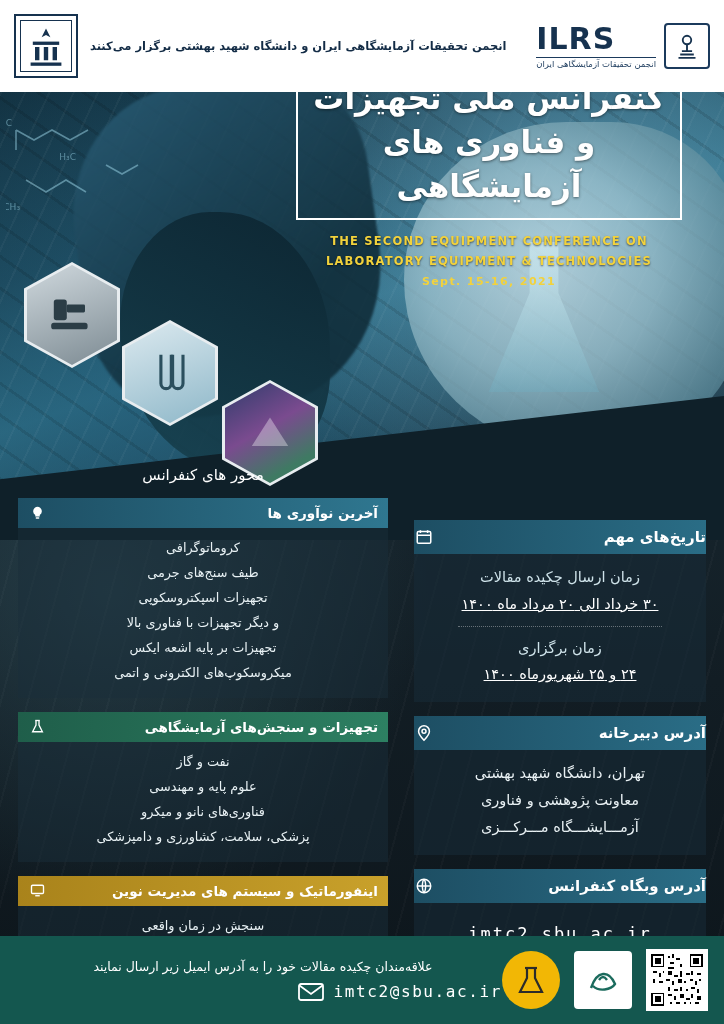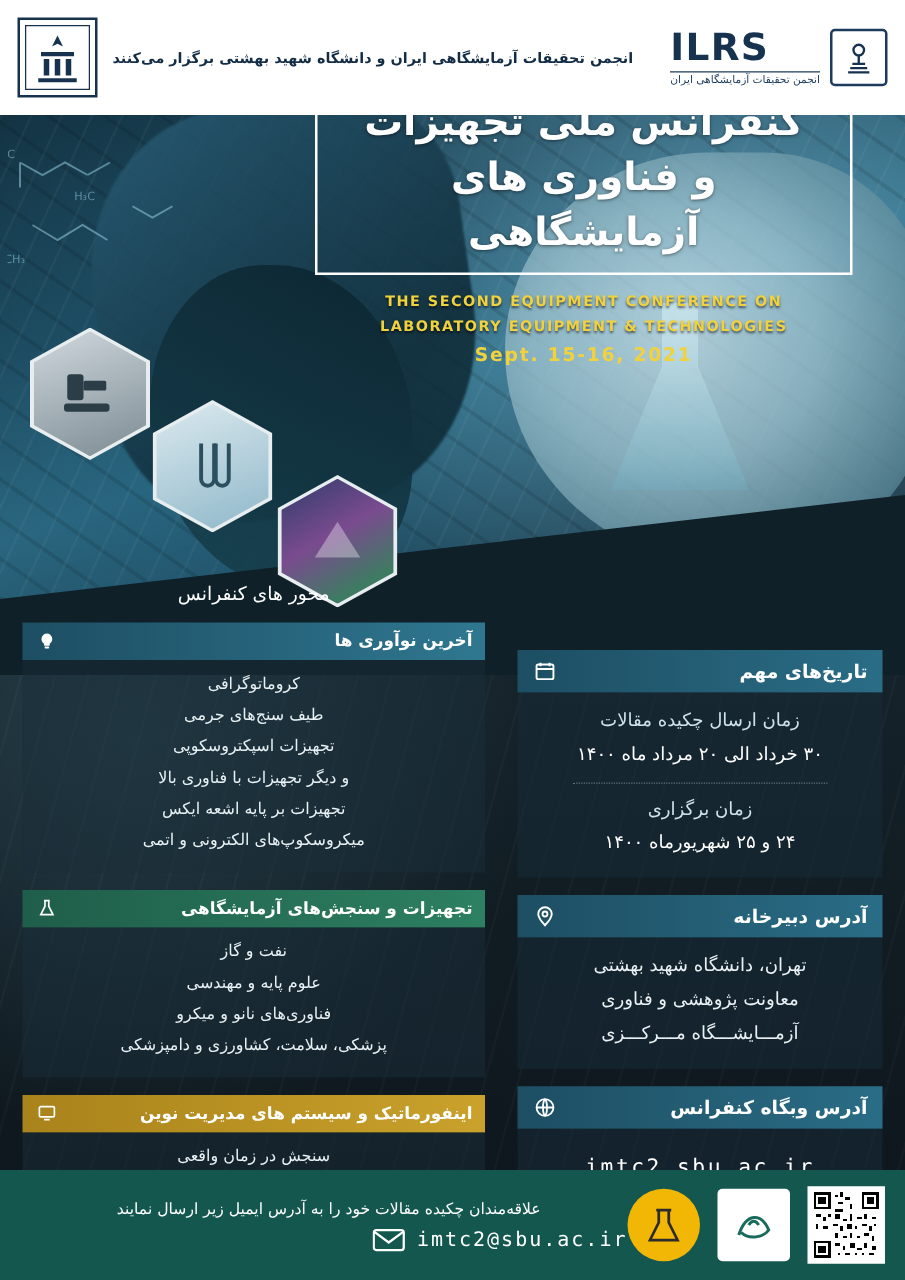--- a/index.html
+++ b/index.html
@@ -95,21 +95,21 @@
     clip-path: polygon(38% 0, 62% 0, 62% 34%, 96% 100%, 4% 100%, 38% 34%);
   }
   .chem {
     position: absolute; left: 6px; top: 18px; width: 180px; height: 140px;
     opacity: .5;
   }
   .chem svg { width: 100%; height: 100%; }
 
   
   .title-wrap {
-    position: absolute; top: 14px; right: 42px; width: 430px;
+    position: absolute; top: 14px; right: 42px; width: 386px;
     text-align: center; z-index: 10; direction: rtl;
   }
   .t-dovomin {
     display: inline-block;
     border: 2px solid #ffffff;
     color: #ffffff;
     font-size: 31px; font-weight: bold;
     padding: 2px 34px 6px;
     margin-bottom: 6px;
     letter-spacing: 1px;
@@ -122,21 +122,21 @@
     line-height: 1.42;
     text-shadow: 0 1px 3px rgba(0,0,0,.5);
   }
   .t-en {
     color: #f2d23c; font-size: 11.5px; font-weight: bold;
     letter-spacing: 1.2px; margin-top: 12px; line-height: 1.7;
     direction: ltr;
     text-shadow: 0 1px 2px rgba(0,0,0,.6);
   }
   .t-date {
-    color: #f2d23c; font-size: 15px; font-weight: bold;
+    color: #f2d23c; font-size: 11px; font-weight: bold;
     letter-spacing: 1.4px; margin-top: 4px; direction: ltr;
   }
 
   
   .hexrow { position: absolute; left: 14px; top: 262px; z-index: 12; }
   .hex {
     position: absolute;
     width: 96px; height: 106px;
     clip-path: polygon(50% 0%, 100% 25%, 100% 75%, 50% 100%, 0% 75%, 0% 25%);
     border: 0;
@@ -177,37 +177,37 @@
   }
 
   
   .left-col {
     position: absolute; right: 18px; top: 520px; width: 292px; z-index: 20;
   }
   .card-head {
     display: flex; align-items: center; gap: 8px;
     background: linear-gradient(90deg, #1d4e63, #2a6d86);
     color: #fff; font-size: 15px; font-weight: bold;
-    padding: 7px 12px;
+    padding: 7px 0;
     justify-content: flex-start;
   }
   .card-head .ic {
     width: 20px; height: 20px; display:flex; align-items:center; justify-content:center;
     margin-right: auto;
   }
   .card-head .ic svg { width: 18px; height: 18px; }
   .card-body {
     background: rgba(24,44,56,.55);
     color: #e9f1f4;
     padding: 10px 14px 14px;
     text-align: center;
     font-size: 14.5px; line-height: 1.85;
   }
   .card-body .lbl { color:#cfe3ea; }
-  .card-body .val { color:#ffffff; }
+  .card-body .val { color:#ffffff;text-decoration:underline; }
   .divider-dots {
     border-top: 1px dotted rgba(255,255,255,.35);
     margin: 8px 30px;
   }
   .website {
     direction: ltr; color: #ffffff; font-size: 17px; letter-spacing: 2px;
     text-align: center; margin: 6px 0 8px; font-family: "DejaVu Sans Mono", monospace;
   }
   .note { font-size: 12.5px; color:#dfeaee; text-align:center; }
   .mb { margin-bottom: 14px; }

